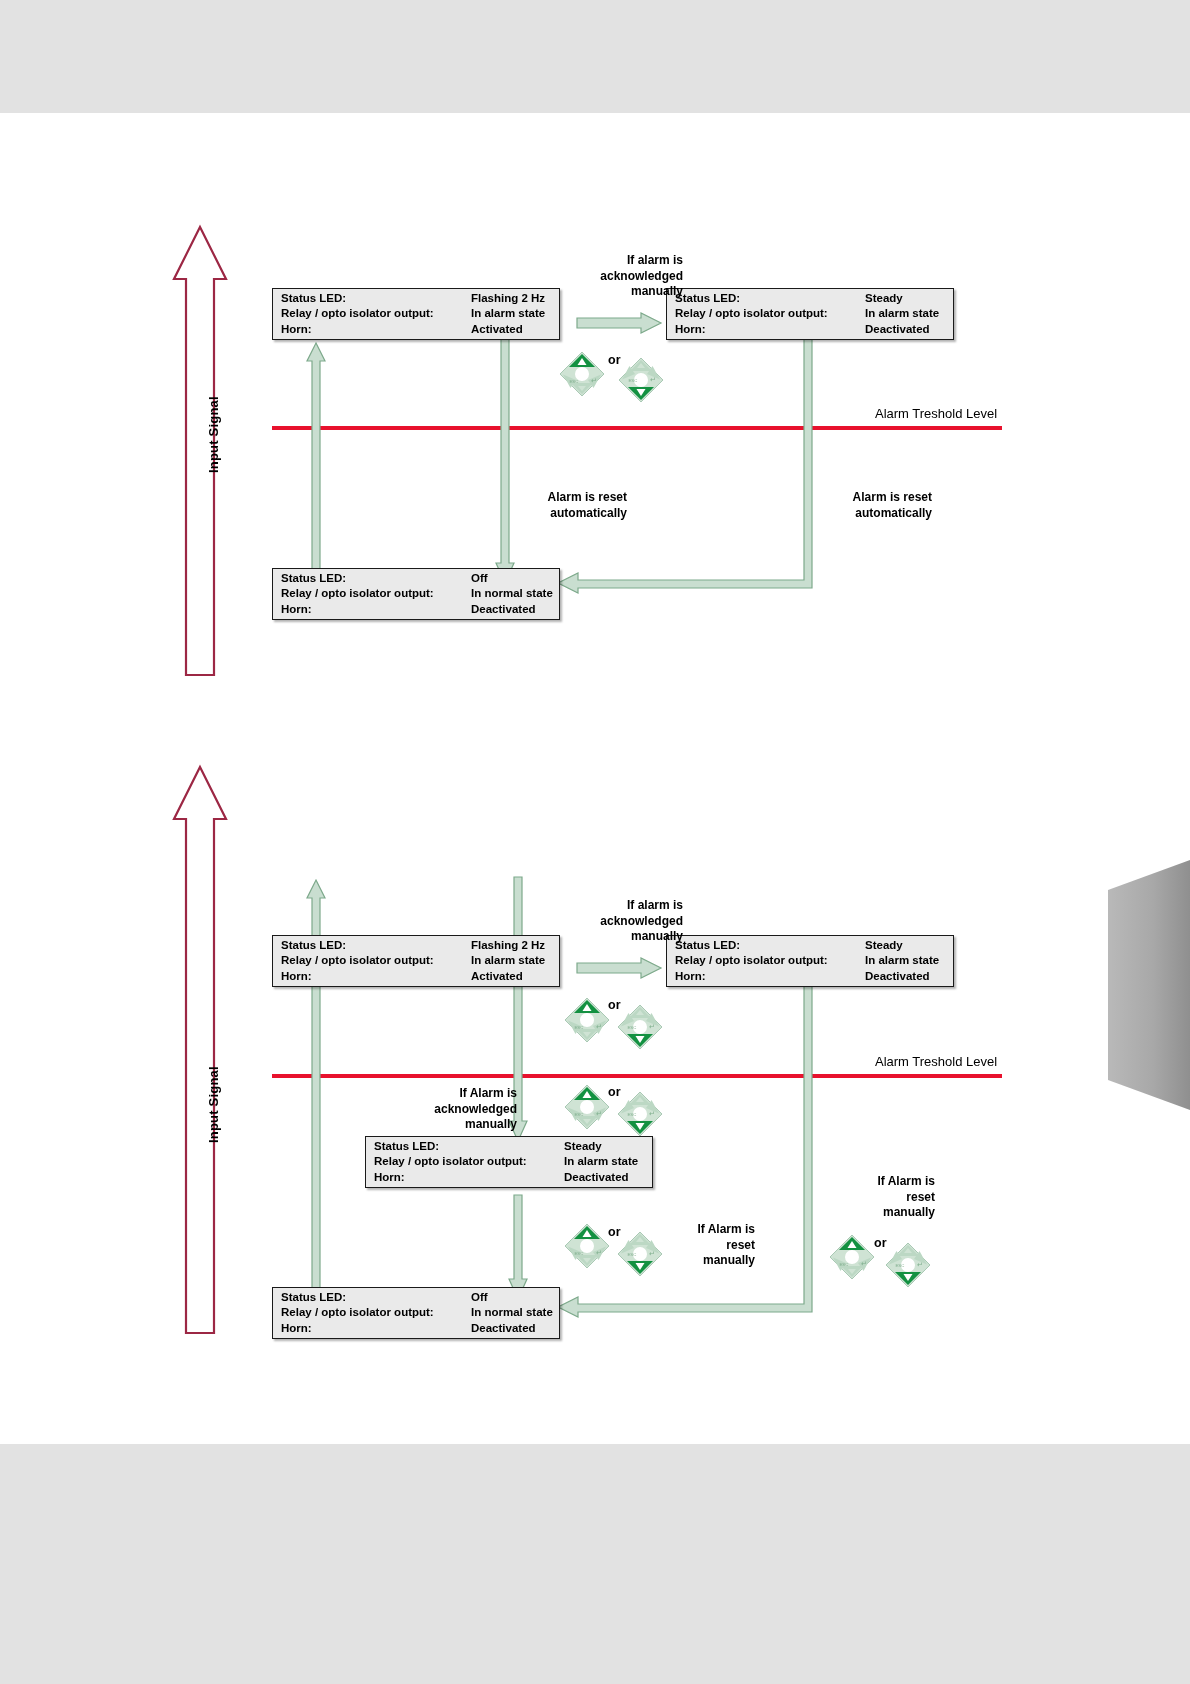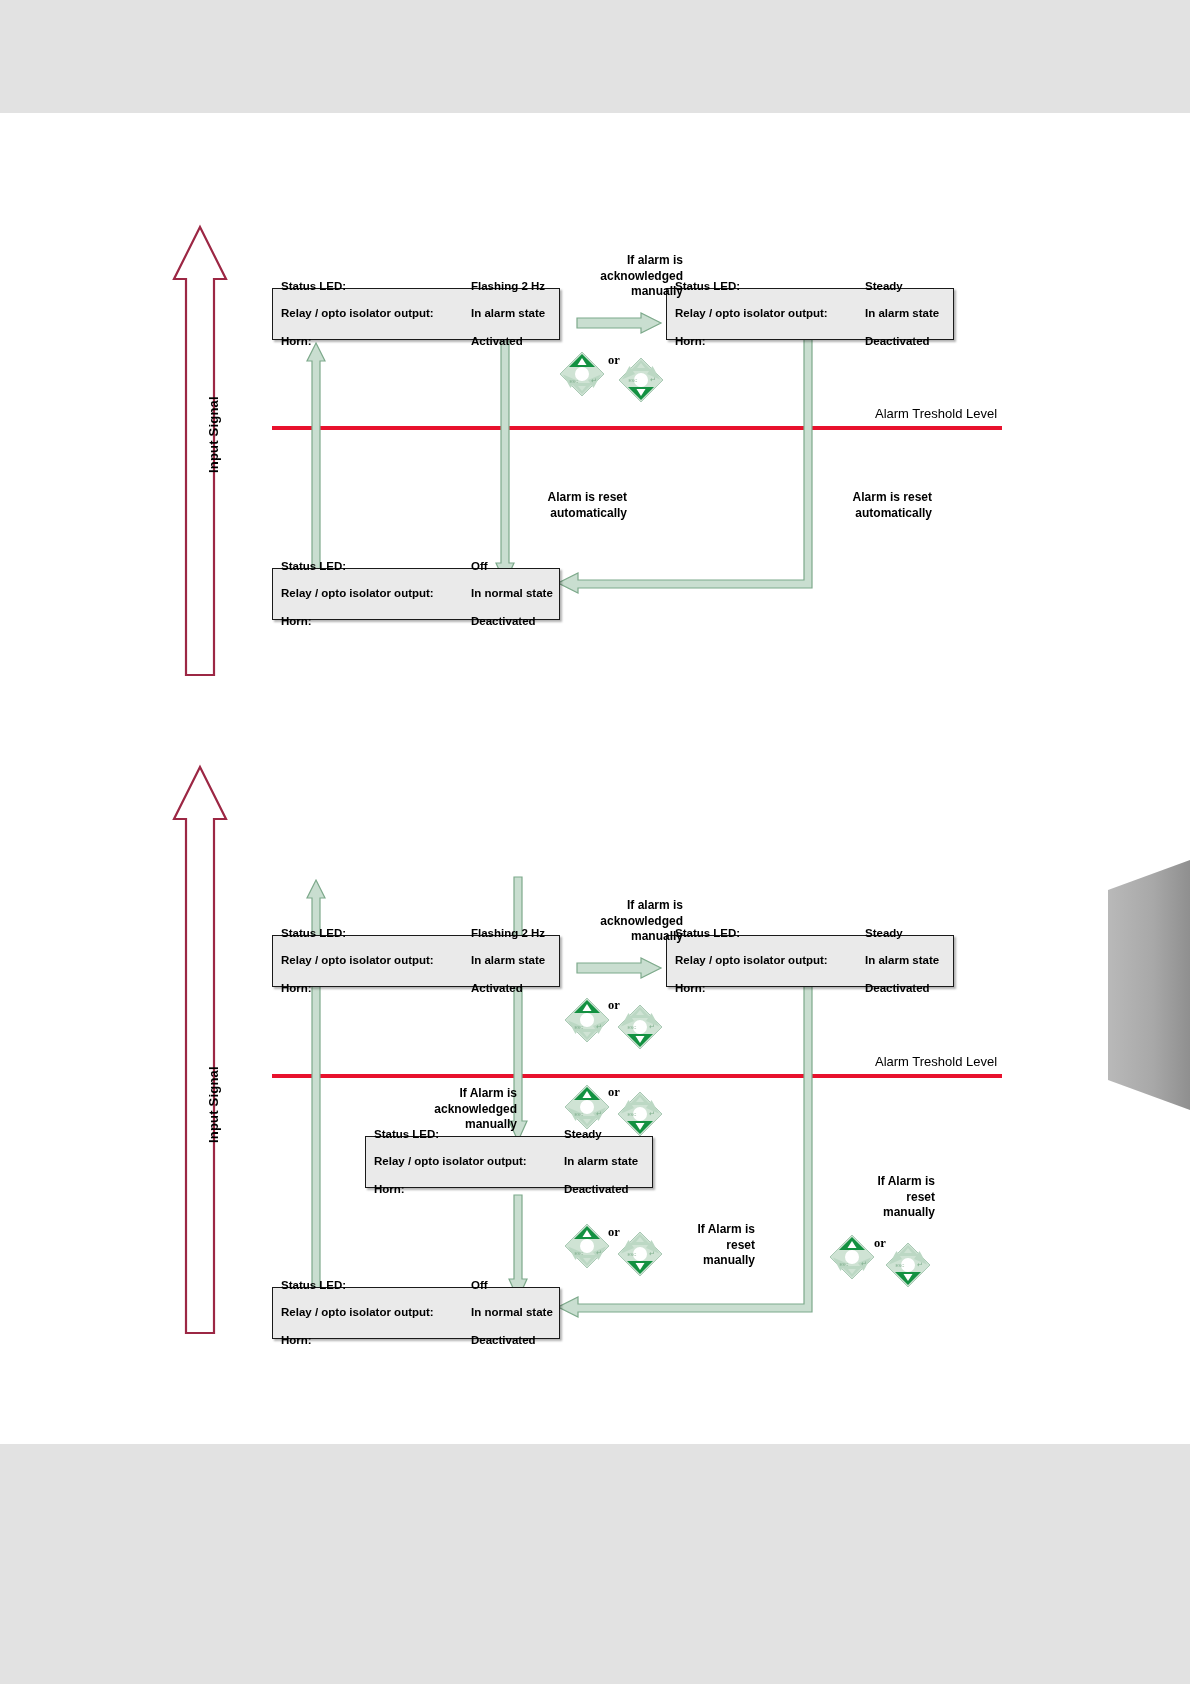--- a/index.html
+++ b/index.html
@@ -46,21 +46,20 @@
   
   .state-box {
     position: absolute;
     background: #eaeaea;
     border: 1.6px solid #1a1a1a;
     box-shadow: 2px 2px 2px rgba(0,0,0,0.30);
     padding: 5px 8px 5px 8px;
     display: flex;
     flex-direction: column;
     justify-content: center;
-    gap: 12px;
   }
   .state-row {
     display: flex;
     font-size: 11.5px;
     font-weight: bold;
     color: #000;
     line-height: 15.5px;
     white-space: nowrap;
   }
   .state-row .k { flex: 0 0 auto; }
@@ -90,21 +89,20 @@
     text-align: right;
     line-height: 15.5px;
     white-space: pre-line;
   }
 
   .or-label {
     position: absolute;
     font-size: 12.5px;
     font-weight: bold;
     color: #000;
-    font-family: Liberation Serif, serif;
   }
 
   
   .garrow { position: absolute; }
   .garrow svg { display: block; }
 
   
   .keypad { position: absolute; }
   .keypad svg { display: block; }
 </style>

